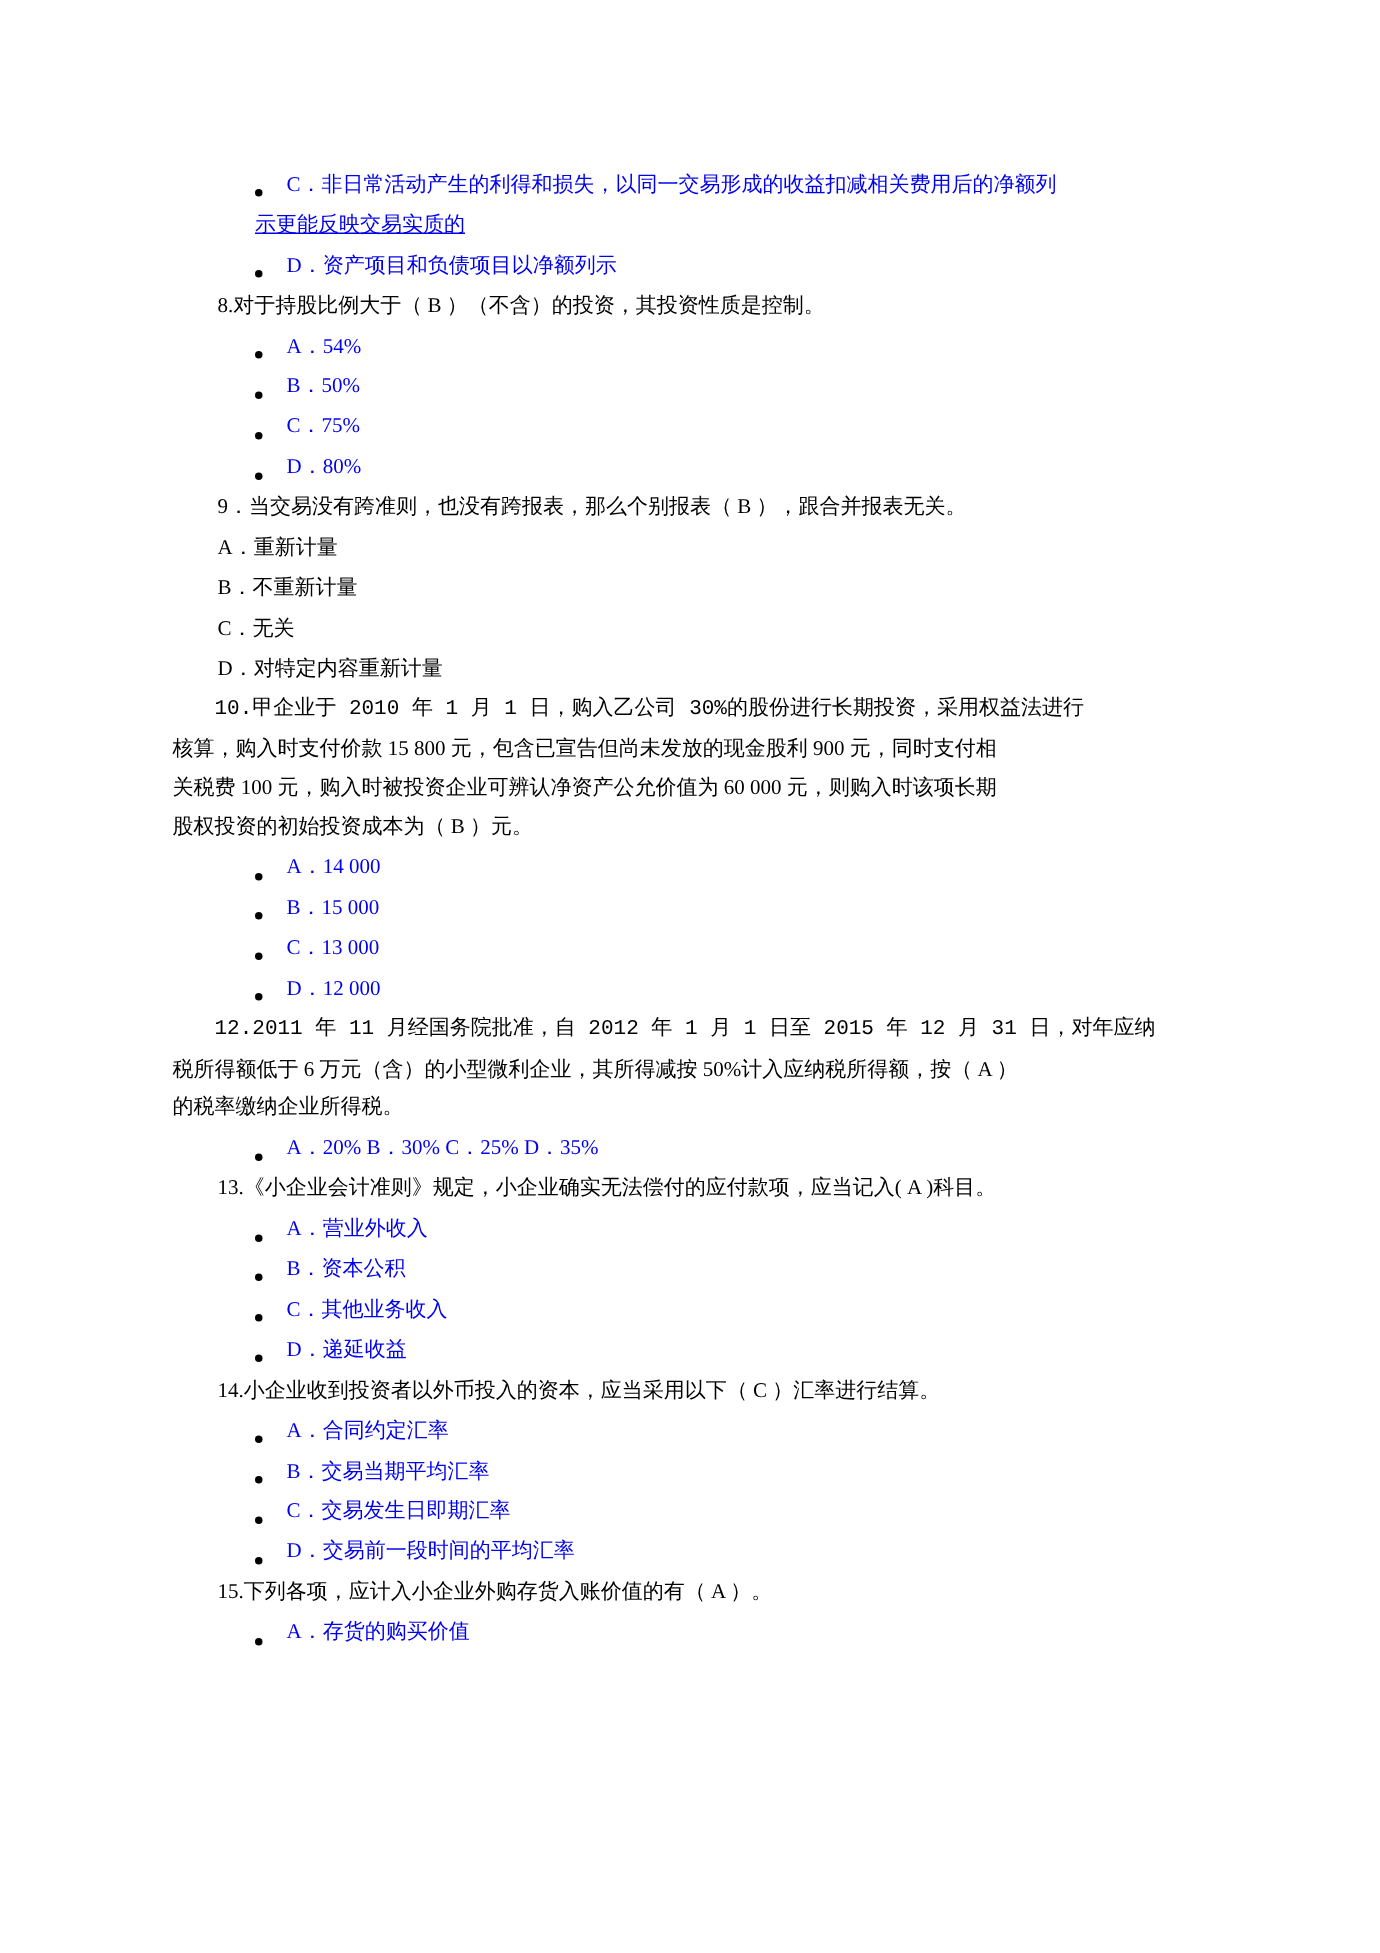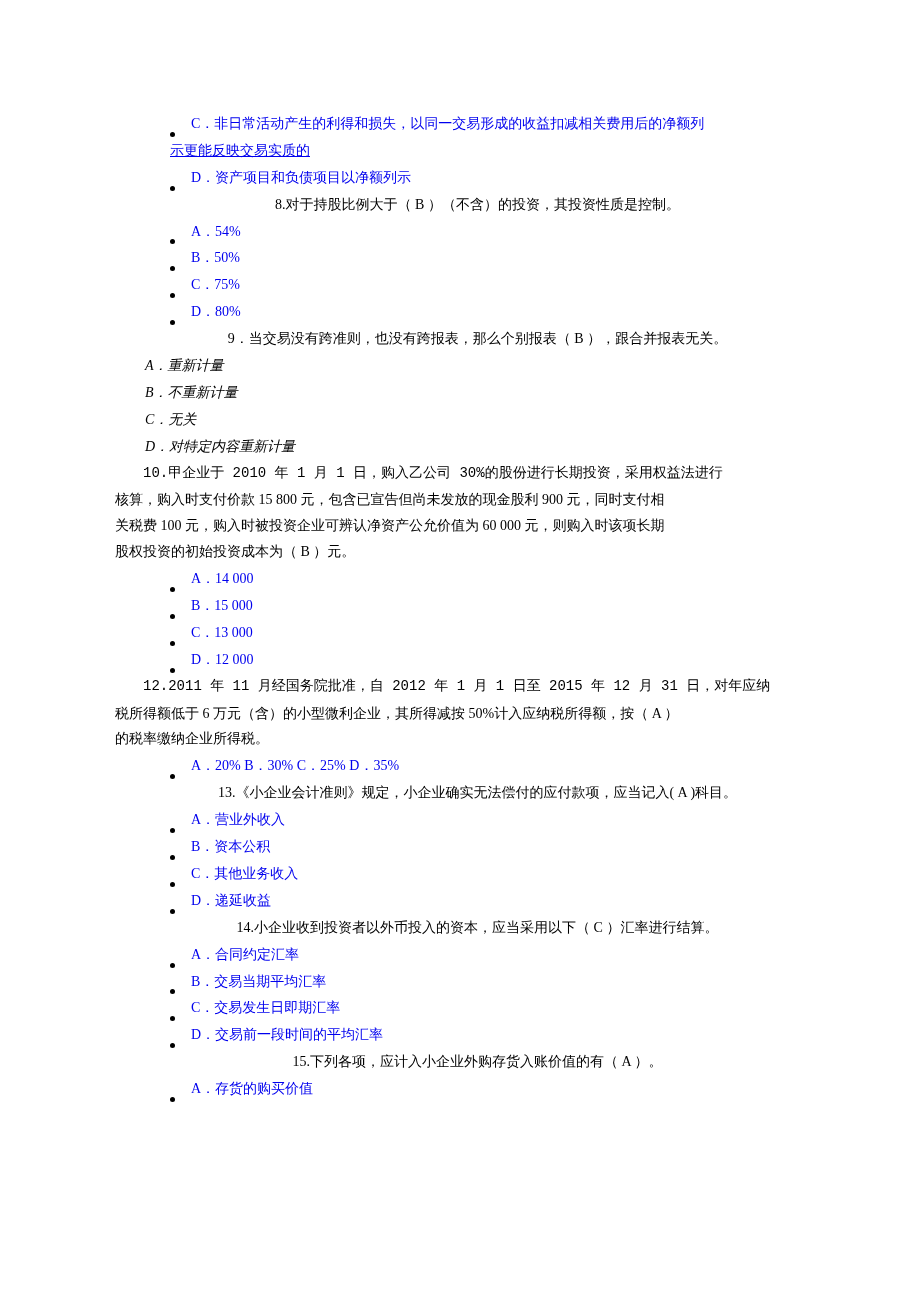--- a/index.html
+++ b/index.html
@@ -9,48 +9,46 @@
     color: #000;
     background: #fff;
     margin: 0;
     padding: 110px 110px 60px 115px;
     width: 920px;
     box-sizing: border-box;
   }
   .blue { color: #0000EE; }
   .bullet-line {
     display: flex;
-    align-items: flex-end;
+    align-items: center;
     margin: 1px 0;
     padding-left: 55px;
   }
   .bullet-dot {
     width: 5px;
     height: 5px;
     background: #000;
     border-radius: 50%;
     margin-top: 10px;
     margin-right: 16px;
     flex-shrink: 0;
   }
   .para {
     text-indent: 2em;
     margin: 1px 0;
     font-family: Liberation Mono, monospace;
   }
   .para-noindent {
     margin: 1px 0;
     padding-left: 30px;
-    text-align: center;
   }
   .opt-line {
     margin: 1px 0;
     padding-left: 30px;
     font-family: "SimSun", "宋体", serif;
-    font-style: italic;
   }
   .continuation {
     padding-left: 55px;
     margin: 1px 0;
     text-decoration: underline;
   }
 </style>
 </head>
 <body>
 

